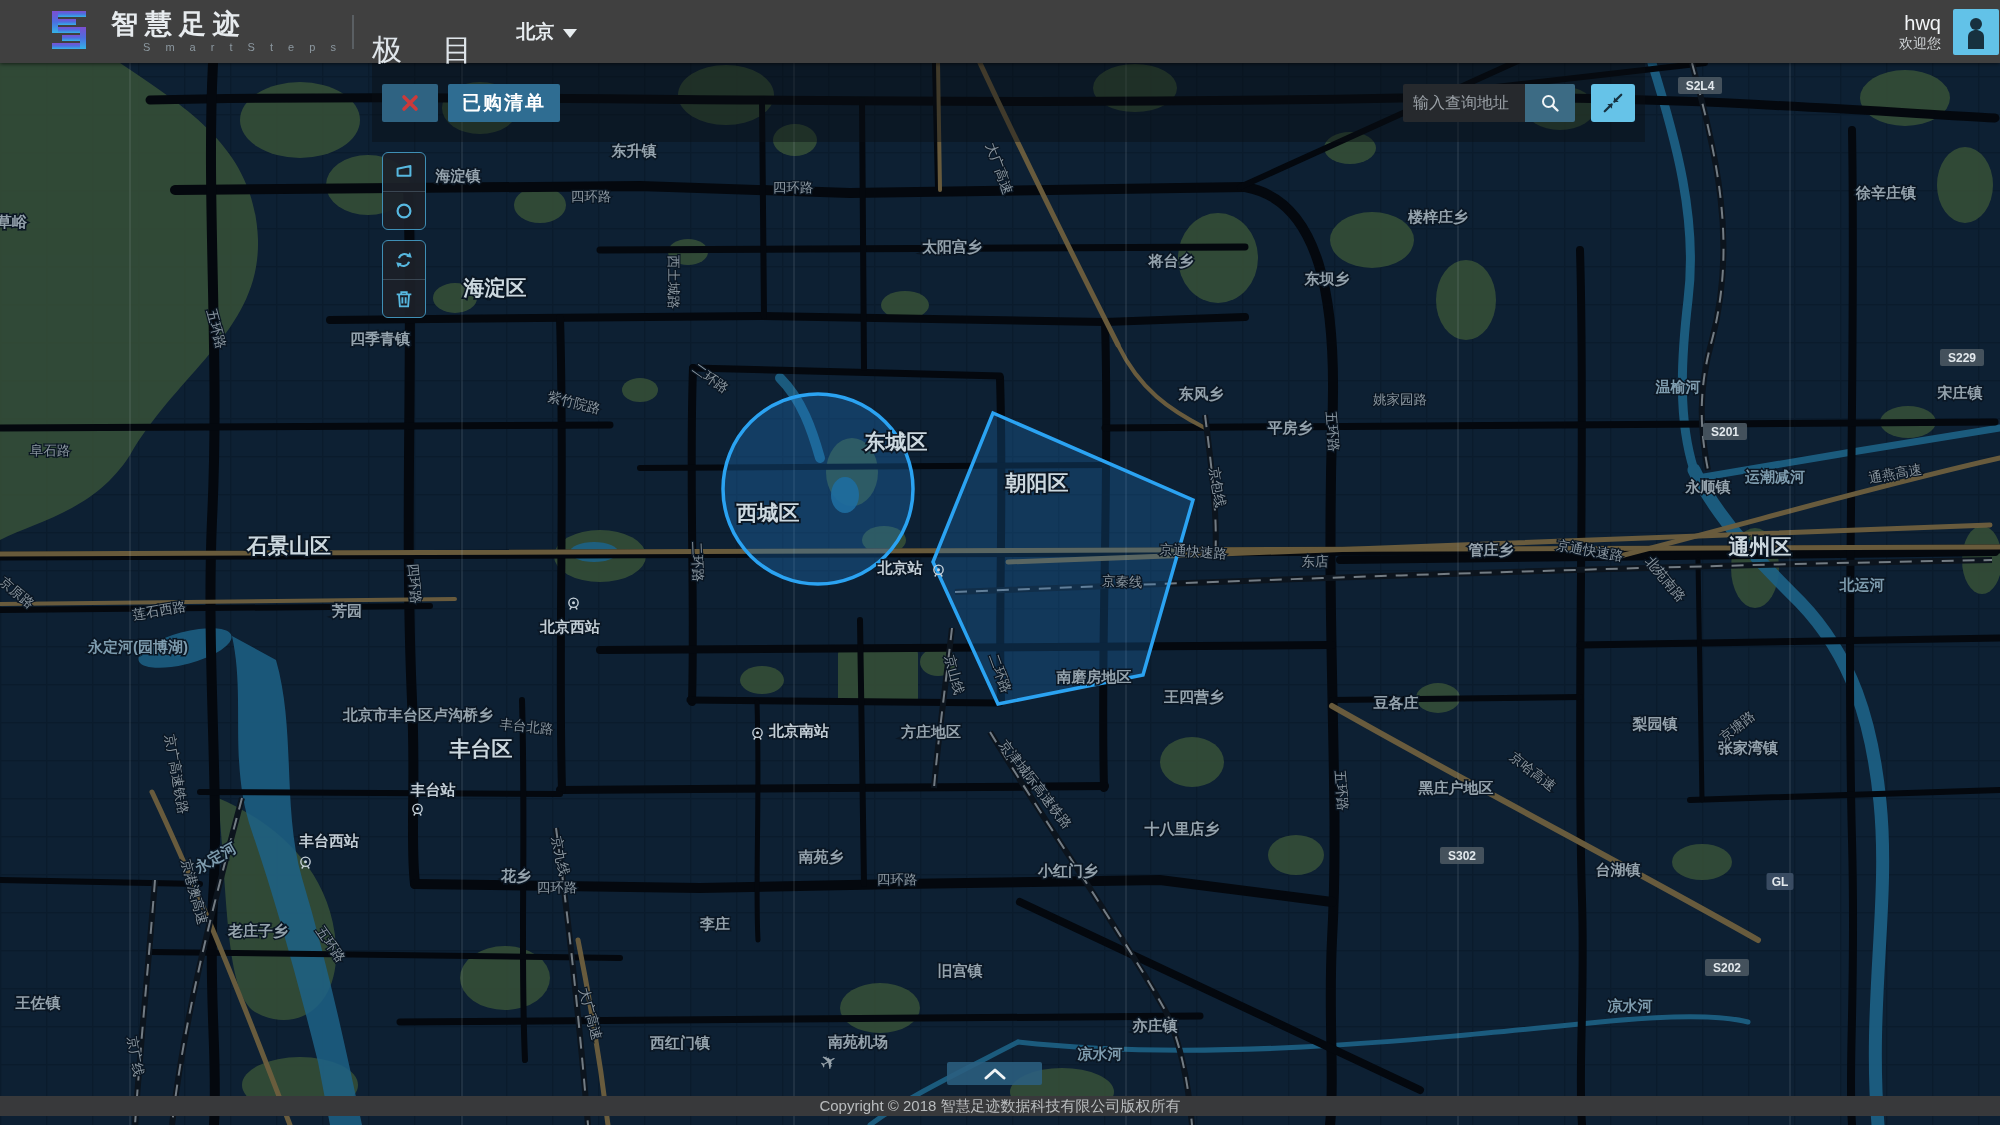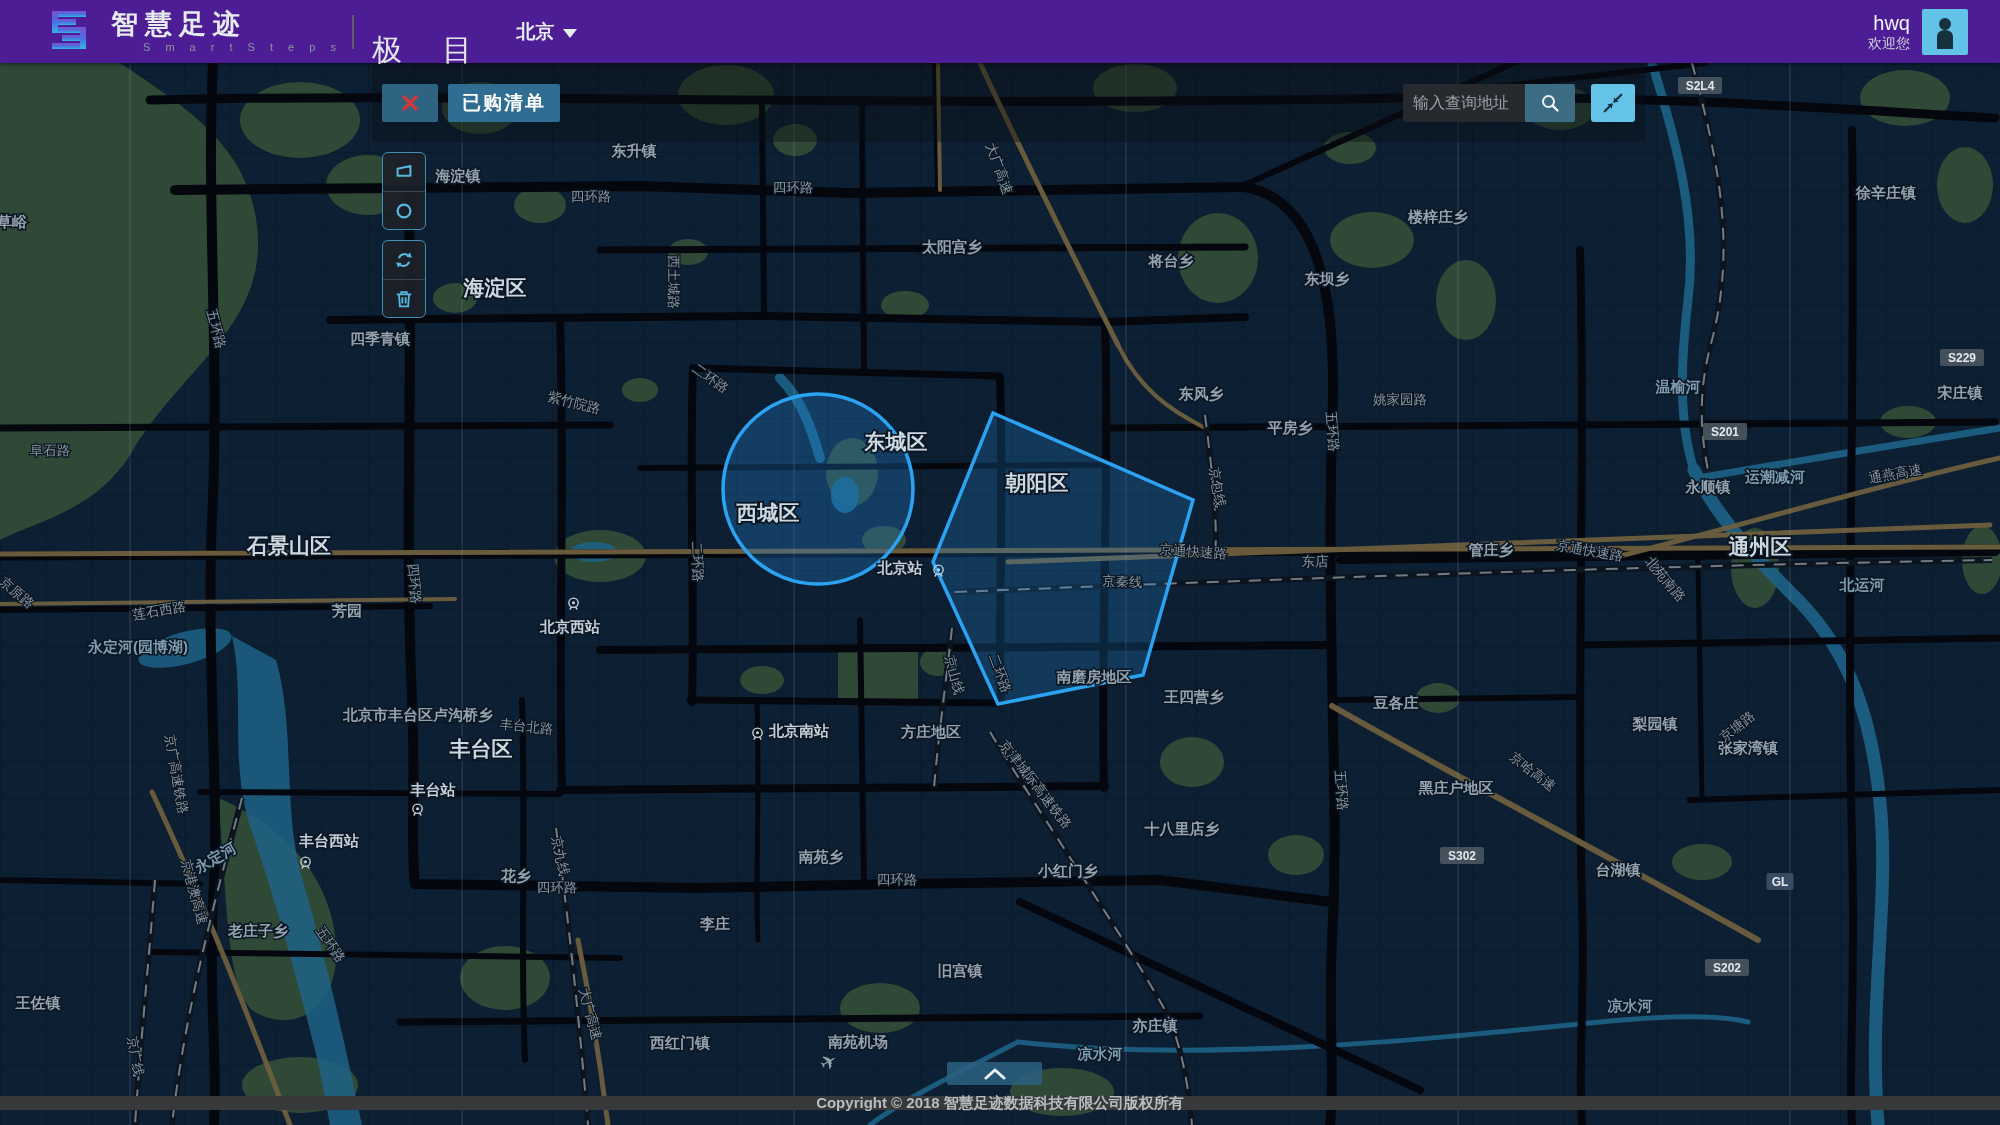--- a/index.html
+++ b/index.html
@@ -1,31 +1,31 @@
 <!DOCTYPE html>
 <html><head>
 <meta charset="utf-8">
 <style>
   html,body{margin:0;padding:0;background:#000;}
   body{width:2000px;height:1125px;position:relative;overflow:hidden;
        font-family:"Liberation Sans","DejaVu Sans",sans-serif;}
   
-  .navbar{position:absolute;left:0;top:0;width:2000px;height:63px;background:#4c1d95;
+  .navbar{position:absolute;left:0;top:0;width:2000px;height:63px;background:#404040;
           display:flex;align-items:center;z-index:30;box-shadow:0 1px 4px rgba(0,0,0,.6);}
   .logo-mark{width:48px;height:48px;margin-left:45px;}
   .brand{margin-left:18px;display:flex;flex-direction:column;justify-content:center;}
   .brand-cn{color:#e7ebee;font-size:27px;font-weight:bold;letter-spacing:7px;line-height:27px;}
   .brand-en{color:#8c98a0;font-size:11px;letter-spacing:6px;margin-top:3px;margin-left:32px;}
   .brand-divider{width:2px;height:34px;background:#5a5f63;margin:0 18px 0 10px;}
   .product{color:#dfe5ea;font-size:30px;font-weight:normal;letter-spacing:16px;margin-top:37px;}
   .city-select{display:flex;align-items:center;margin-left:28px;cursor:pointer;}
   .city-name{color:#e8edf0;font-size:19px;font-weight:bold;}
   .caret{width:0;height:0;border-left:7px solid transparent;border-right:7px solid transparent;
          border-top:9px solid #e8edf0;margin-left:9px;margin-top:3px;}
-  .nav-right{margin-left:auto;display:flex;align-items:center;margin-right:32px;}
+  .nav-right{margin-left:auto;display:flex;align-items:center;margin-right:1px;}
   .user-block{text-align:right;margin-right:12px;}
   .user-name{color:#f2f5f7;font-size:20px;line-height:22px;}
   .user-welcome{color:#cfd3d6;font-size:14px;line-height:18px;}
   .avatar{width:46px;height:46px;background:#62c2e8;border-radius:2px;display:flex;
           align-items:center;justify-content:center;cursor:pointer;}
   
   .map-wrap{position:absolute;left:0;top:0;width:2000px;height:1125px;z-index:1;}
   svg text{text-anchor:middle;}
   .d{font-size:21px;font-weight:700;fill:#ccd8df;stroke:#0a1623;stroke-width:3.5px;paint-order:stroke;}
   .t{font-size:15px;font-weight:700;fill:#94a2ac;stroke:#0a1623;stroke-width:3px;paint-order:stroke;}
@@ -55,22 +55,22 @@
   .tool-group{position:absolute;left:382px;width:42px;z-index:20;background:rgba(28,33,40,.92);
               border:1.5px solid #3f8fb5;border-radius:6px;overflow:hidden;}
   .tg1{top:152px;} .tg2{top:240px;}
   .tool-btn{width:42px;height:38px;display:flex;align-items:center;justify-content:center;
             cursor:pointer;box-sizing:border-box;}
   .tool-btn + .tool-btn{border-top:1px solid rgba(90,110,125,.5);}
   
   .btn-expand{position:absolute;left:947px;top:1062px;width:95px;height:23px;z-index:20;
               background:rgba(43,95,128,.88);border:none;border-radius:2px;cursor:pointer;
               display:flex;align-items:center;justify-content:center;}
-  .footer{position:absolute;left:0;top:1096px;width:2000px;height:14px;background:#38393b;z-index:25;
-          display:flex;align-items:center;justify-content:center;font-weight:bold;}
+  .footer{position:absolute;left:0;top:1096px;width:2000px;height:20px;background:#38393b;z-index:25;
+          display:flex;align-items:center;justify-content:center;}
   .footer-text{color:#b9bcbe;font-size:15px;}
 </style>
 </head>
 <body>
 
 <div class="map-wrap">
 <svg width="2000" height="1125" viewBox="0 0 2000 1125" xmlns="http://www.w3.org/2000/svg">
   <defs>
     <pattern id="citygrid" width="46" height="38" patternUnits="userSpaceOnUse">
       <rect width="46" height="38" fill="none"></rect>

